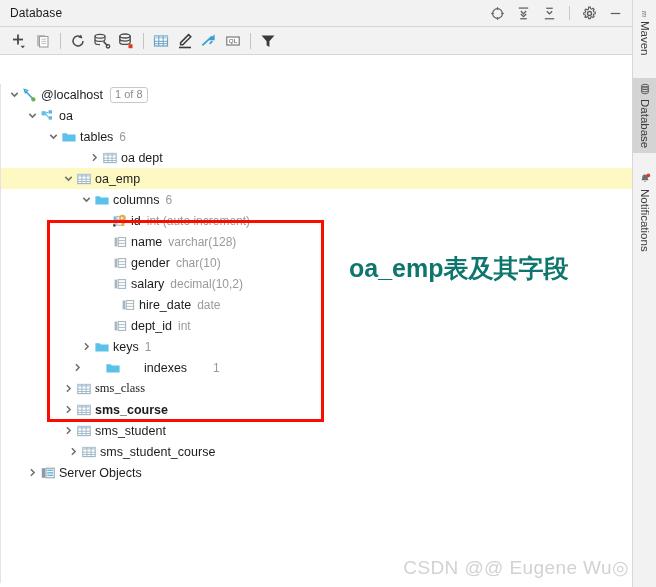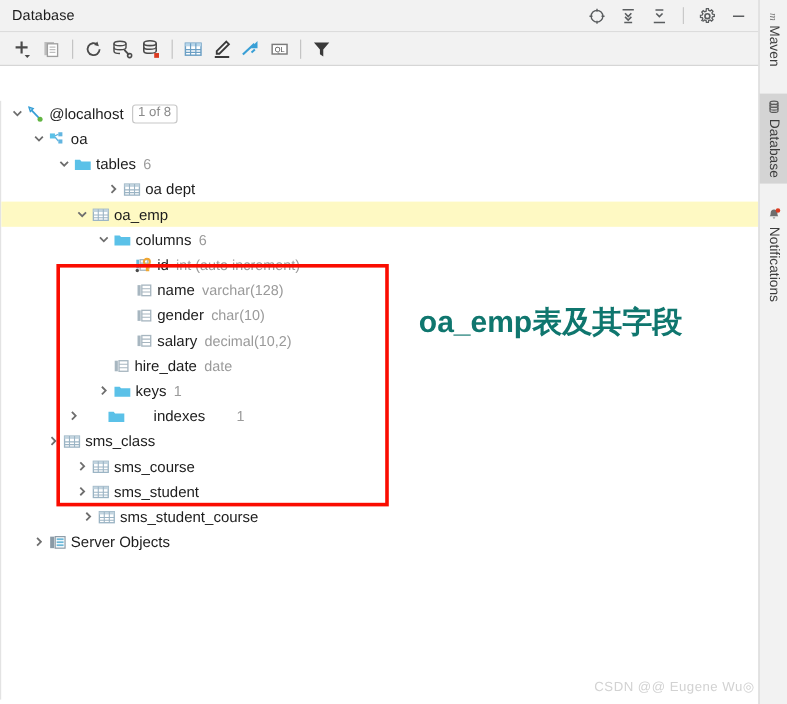--- a/index.html
+++ b/index.html
@@ -133,21 +133,21 @@
     color: #0f766e;
     white-space: nowrap;
     font-weight: 600;
     margin-top: 24px;
   }
 
   
   .watermark {
     position: absolute;
     right: 27px; bottom: 8px;
-    font-size: 11px;
+    font-size: 19px;
     color: #d2d2d2;
     white-space: nowrap;
     letter-spacing: .4px;
   }
 
   
   .right-bar {
     position: absolute; right: 0; top: 0;
     width: 24px; height: 587px;
     background: #f2f2f2;
@@ -463,80 +463,93 @@
             <svg width="16" height="16" viewBox="0 0 16 16">
               <rect x="2.6" y="3.6" width="2.6" height="8.8" fill="#a7b6c0"></rect>
               <rect x="6.2" y="3.6" width="7.4" height="8.8" fill="#ffffff" stroke="#a7b6c0" stroke-width="1.1"></rect>
               <line x1="6.2" y1="6.6" x2="13.6" y2="6.6" stroke="#a7b6c0" stroke-width=".9"></line>
               <line x1="6.2" y1="9.4" x2="13.6" y2="9.4" stroke="#a7b6c0" stroke-width=".9"></line>
             </svg>
           </span>
           <span class="label">salary</span>
           <span class="sub">decimal(10,2)</span>
         </div>
-        <div class="row" style="padding-left: 78px;">
+        <div class="row" style="padding-left: 105px;">
           <span class="arrow empty"></span>
           <span class="ic">
             <svg width="16" height="16" viewBox="0 0 16 16">
               <rect x="2.6" y="3.6" width="2.6" height="8.8" fill="#a7b6c0"></rect>
               <rect x="6.2" y="3.6" width="7.4" height="8.8" fill="#ffffff" stroke="#a7b6c0" stroke-width="1.1"></rect>
               <line x1="6.2" y1="6.6" x2="13.6" y2="6.6" stroke="#a7b6c0" stroke-width=".9"></line>
               <line x1="6.2" y1="9.4" x2="13.6" y2="9.4" stroke="#a7b6c0" stroke-width=".9"></line>
             </svg>
           </span>
           <span class="label">hire_date</span>
           <span class="sub">date</span>
         </div>
+        <div class="row" style="padding-left: 97px;">
+          <span class="arrow empty"></span>
+          <span class="ic">
+            <svg width="16" height="16" viewBox="0 0 16 16">
+              <rect x="2.6" y="3.6" width="2.6" height="8.8" fill="#a7b6c0"></rect>
+              <rect x="6.2" y="3.6" width="7.4" height="8.8" fill="#ffffff" stroke="#a7b6c0" stroke-width="1.1"></rect>
+              <line x1="6.2" y1="6.6" x2="13.6" y2="6.6" stroke="#a7b6c0" stroke-width=".9"></line>
+              <line x1="6.2" y1="9.4" x2="13.6" y2="9.4" stroke="#a7b6c0" stroke-width=".9"></line>
+            </svg>
+          </span>
+          <span class="label">dept_id</span>
+          <span class="sub">int</span>
+        </div>
         <div class="row" style="padding-left: 79px;">
           <span class="arrow">
             <svg width="9" height="9" viewBox="0 0 9 9">
               <polyline points="2.9,1.3 6.1,4.5 2.9,7.7" fill="none" stroke="#6e6e6e" stroke-width="1.5"></polyline>
             </svg>
           </span>
           <span class="ic">
             <svg width="16" height="16" viewBox="0 0 16 16">
               <path d="M1.4 4.2h4.3l1.2 1.3h7.7v7.1H1.4z" fill="#5bc1e8"></path>
             </svg>
           </span>
           <span class="label">keys</span>
           <span class="sub">1</span>
         </div>
-        <div class="row" style="padding-left: 54px; gap: 20px;">
+        <div class="row" style="padding-left: 70px; gap: 20px;">
           <span class="arrow">
             <svg width="9" height="9" viewBox="0 0 9 9">
               <polyline points="2.9,1.3 6.1,4.5 2.9,7.7" fill="none" stroke="#6e6e6e" stroke-width="1.5"></polyline>
             </svg>
           </span>
           <span class="ic">
             <svg width="16" height="16" viewBox="0 0 16 16">
               <path d="M1.4 4.2h4.3l1.2 1.3h7.7v7.1H1.4z" fill="#5bc1e8"></path>
             </svg>
           </span>
           <span class="label">indexes</span>
           <span class="sub">1</span>
         </div>
-        <div class="row" style="padding-left: 37px;">
+        <div class="row" style="padding-left: 61px; font-family: Liberation Serif, serif;">
           <span class="arrow">
             <svg width="9" height="9" viewBox="0 0 9 9">
               <polyline points="2.9,1.3 6.1,4.5 2.9,7.7" fill="none" stroke="#6e6e6e" stroke-width="1.5"></polyline>
             </svg>
           </span>
           <span class="ic">
             <svg width="16" height="16" viewBox="0 0 16 16">
               <rect x="1.8" y="3.4" width="12.4" height="9.2" fill="#ffffff" stroke="#9bb4c4" stroke-width="1.1"></rect>
               <rect x="1.8" y="3.4" width="12.4" height="2.3" fill="#c2d4df"></rect>
               <line x1="1.8" y1="8.2" x2="14.2" y2="8.2" stroke="#9bb4c4" stroke-width=".9"></line>
               <line x1="1.8" y1="10.5" x2="14.2" y2="10.5" stroke="#9bb4c4" stroke-width=".9"></line>
               <line x1="5.9" y1="3.4" x2="5.9" y2="12.6" stroke="#9bb4c4" stroke-width=".9"></line>
               <line x1="10.1" y1="3.4" x2="10.1" y2="12.6" stroke="#9bb4c4" stroke-width=".9"></line>
             </svg>
           </span>
           <span class="label">sms_class</span>
         </div>
-        <div class="row" style="padding-left: 61px;">
+        <div class="row" style="padding-left: 61px; font-weight: bold;">
           <span class="arrow">
             <svg width="9" height="9" viewBox="0 0 9 9">
               <polyline points="2.9,1.3 6.1,4.5 2.9,7.7" fill="none" stroke="#6e6e6e" stroke-width="1.5"></polyline>
             </svg>
           </span>
           <span class="ic">
             <svg width="16" height="16" viewBox="0 0 16 16">
               <rect x="1.8" y="3.4" width="12.4" height="9.2" fill="#ffffff" stroke="#9bb4c4" stroke-width="1.1"></rect>
               <rect x="1.8" y="3.4" width="12.4" height="2.3" fill="#c2d4df"></rect>
               <line x1="1.8" y1="8.2" x2="14.2" y2="8.2" stroke="#9bb4c4" stroke-width=".9"></line>

